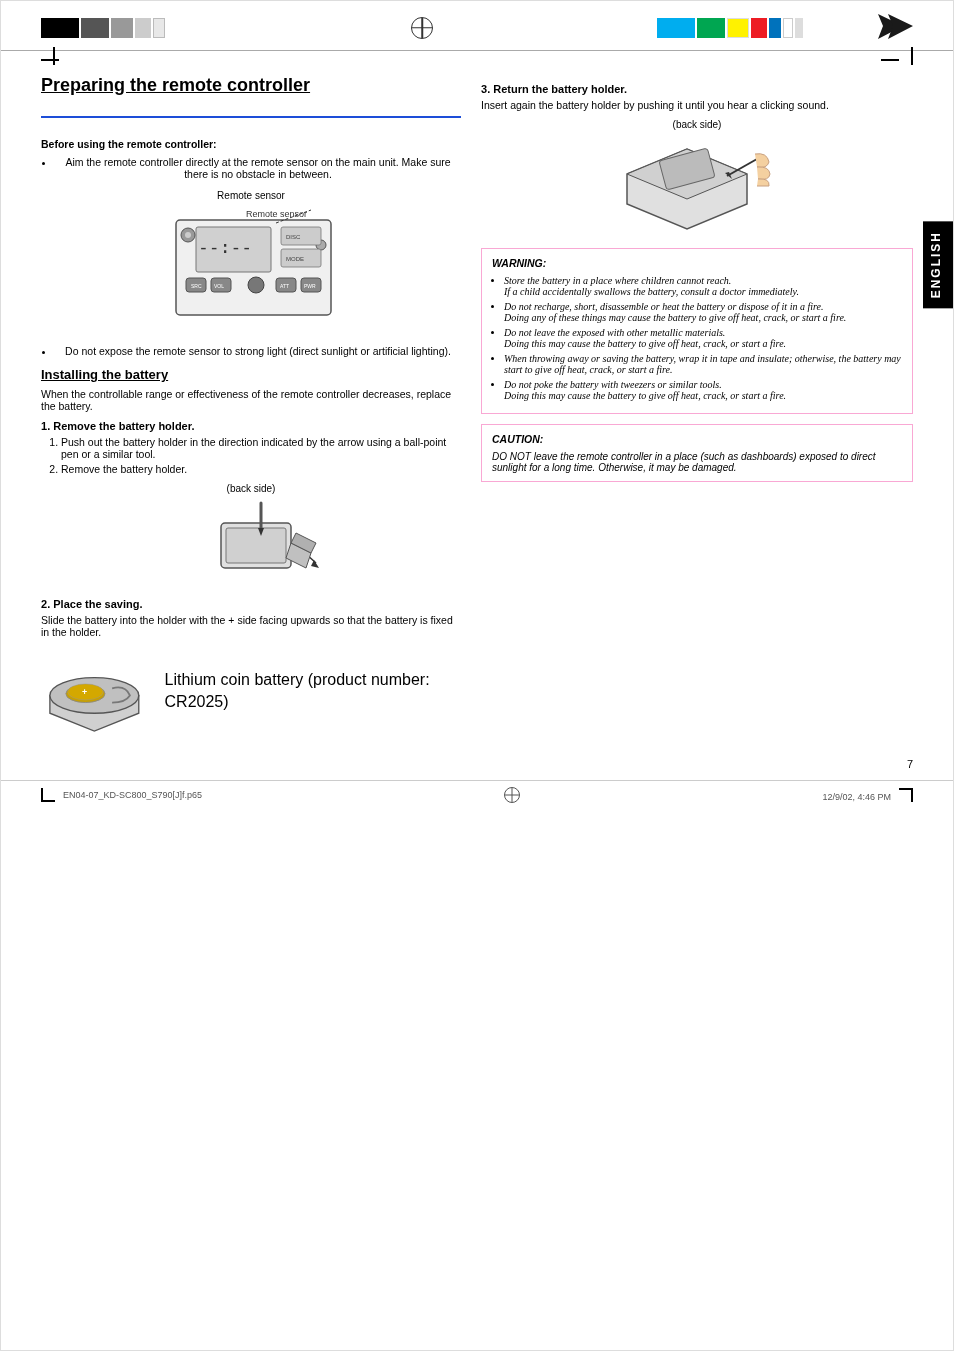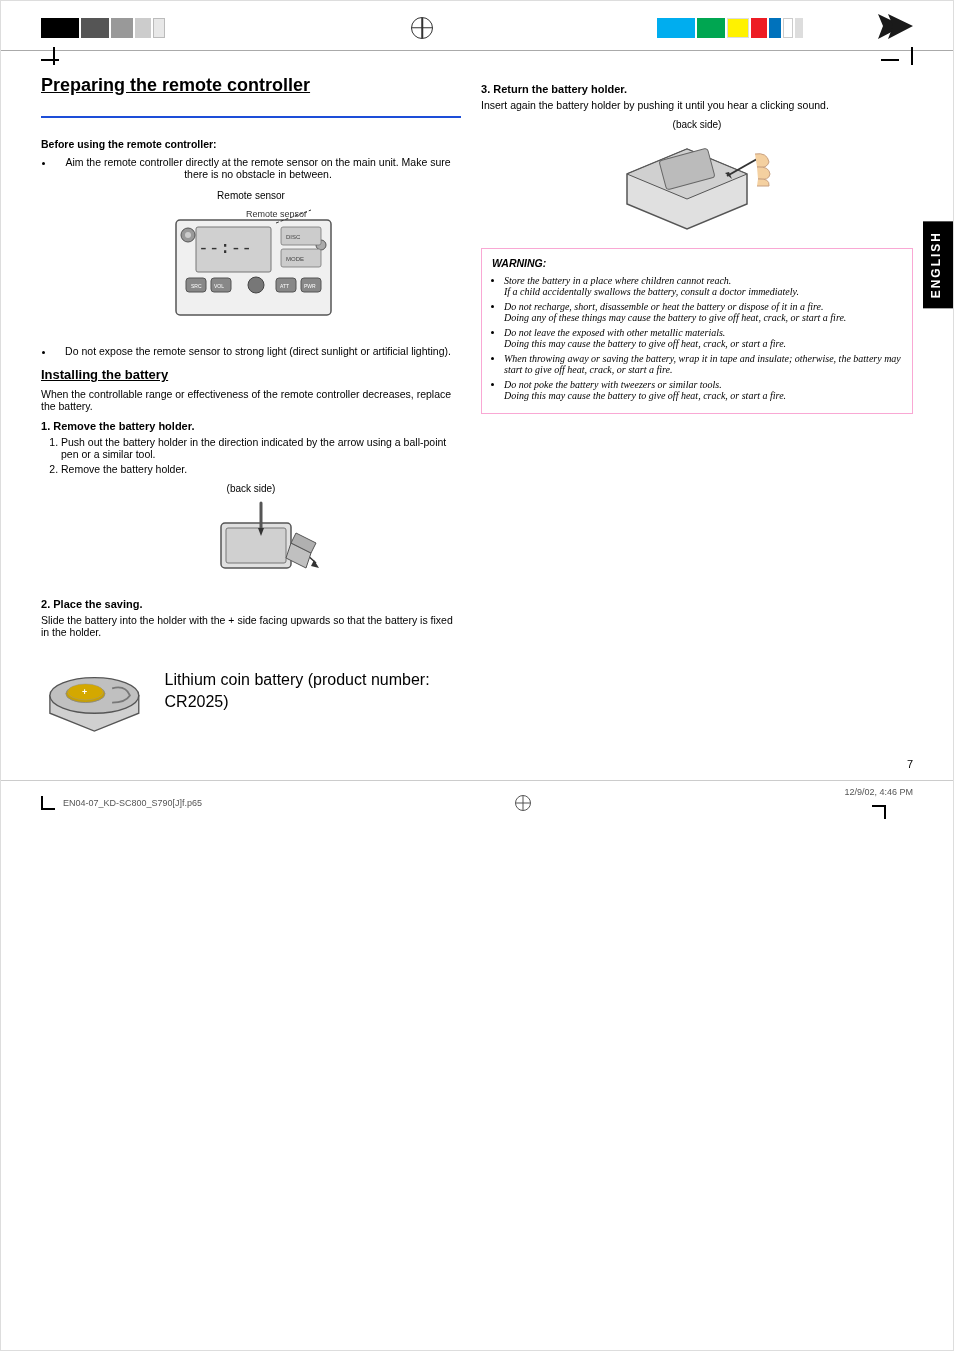--- a/index.html
+++ b/index.html
@@ -395,20 +395,26 @@
           <li>
             <em>When throwing away or saving the battery, wrap it in tape and insulate; otherwise, the battery may start to give off heat, crack, or start a fire.</em>
           </li>
           <li>
             <em>Do not poke the battery with tweezers or similar tools.</em><br>
             <em>Doing this may cause the battery to give off heat, crack, or start a fire.</em>
           </li>
         </ul>
       </div>
 
+      <div class="warning-box" style="margin-top:10px;">
+        <p class="warning-title">
+          <span>CAUTION:</span>
+        </p>
+        <p style="font-style:italic; font-size:10px;">DO NOT leave the remote controller in a place (such as dashboards) exposed to direct sunlight for a long time. Otherwise, it may be damaged.</p>
+      </div>
 
     </div>
 
   </div>
 
   <div class="english-tab">ENGLISH</div>
 
   <div class="page-number">
     <span>7</span>
   </div>
@@ -419,20 +425,20 @@
       <div style="border-left:2px solid #000;border-bottom:2px solid #000;width:14px;height:14px;"></div>
       <span>EN04-07_KD-SC800_S790[J]f.p65</span>
     </div>
     <div style="display:flex;align-items:center;gap:4px;">
 
       <div style="width:16px;height:16px;border-radius:50%;border:1px solid #555;position:relative;display:flex;align-items:center;justify-content:center;">
         <div style="position:absolute;width:1px;height:100%;background:#555;left:50%;transform:translateX(-50%)"></div>
         <div style="position:absolute;height:1px;width:100%;background:#555;top:50%;transform:translateY(-50%)"></div>
       </div>
     </div>
-    <div style="display:flex;align-items:center;gap:8px;flex-direction:column;">
+    <div style="display:flex;align-items:flex-end;gap:8px;">
       <span>12/9/02, 4:46 PM</span>
 
       <div style="border-right:2px solid #000;border-top:2px solid #000;width:14px;height:14px;"></div>
     </div>
   </div>
 
 </div>
 
 </body></html>

